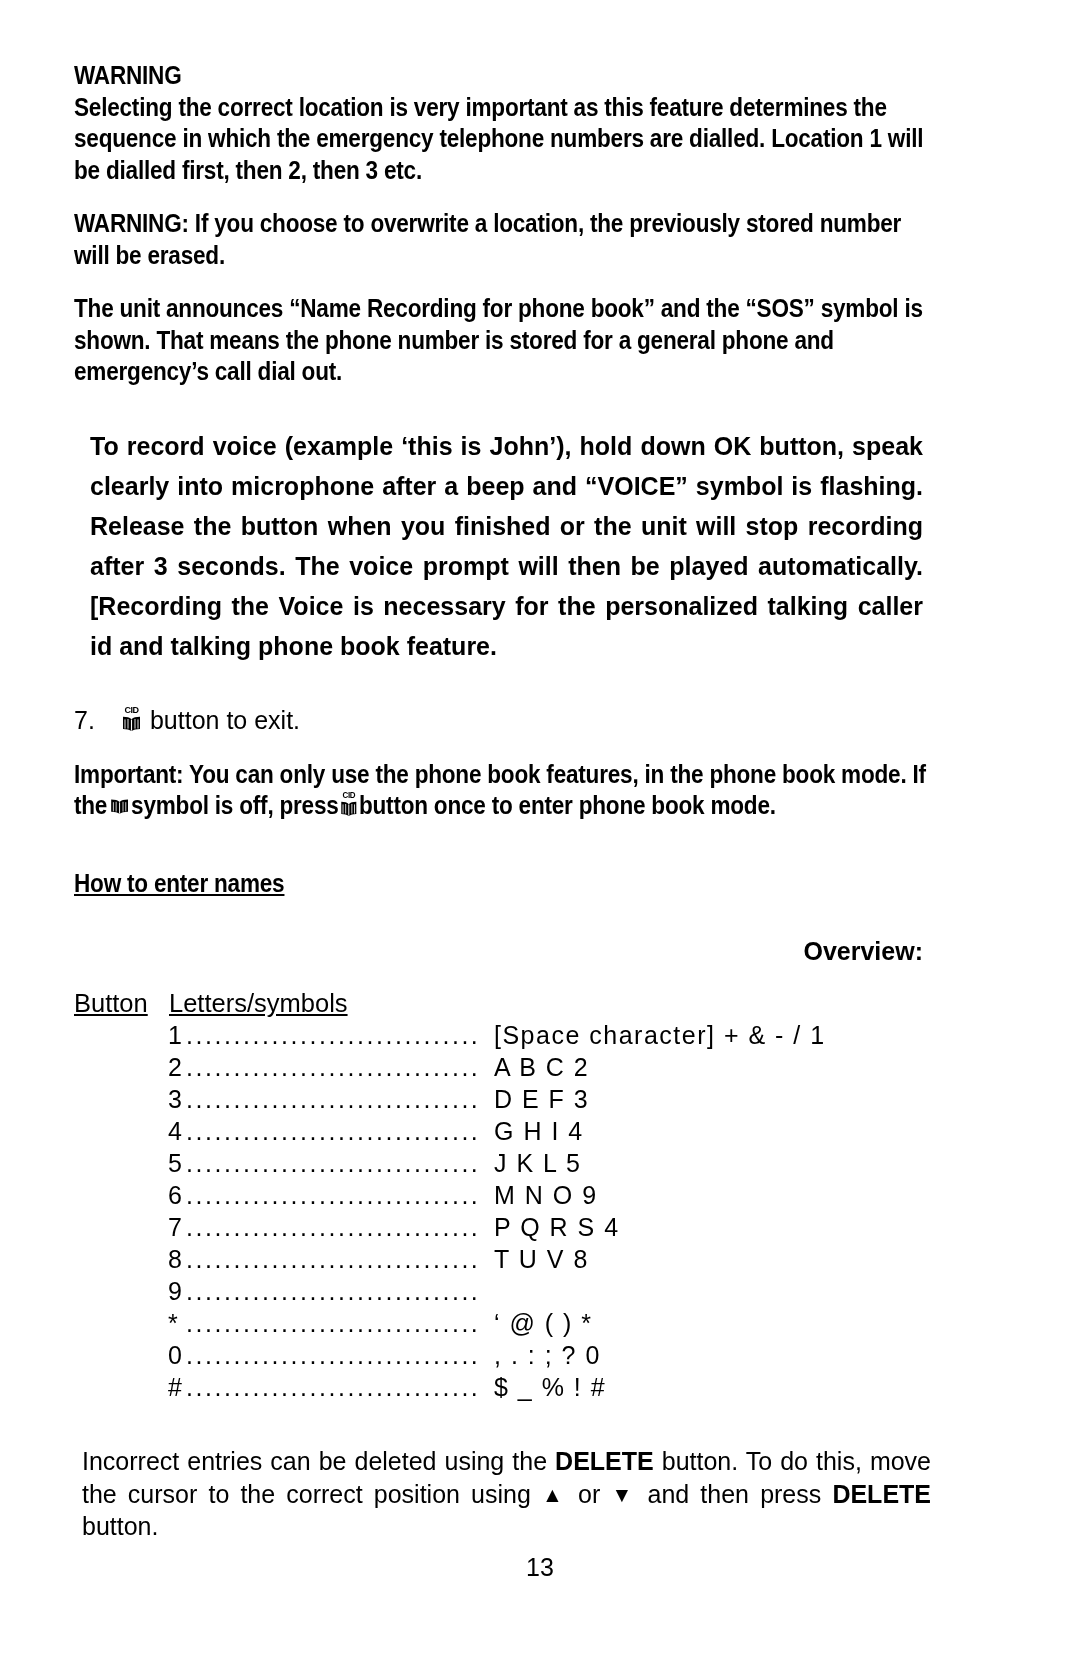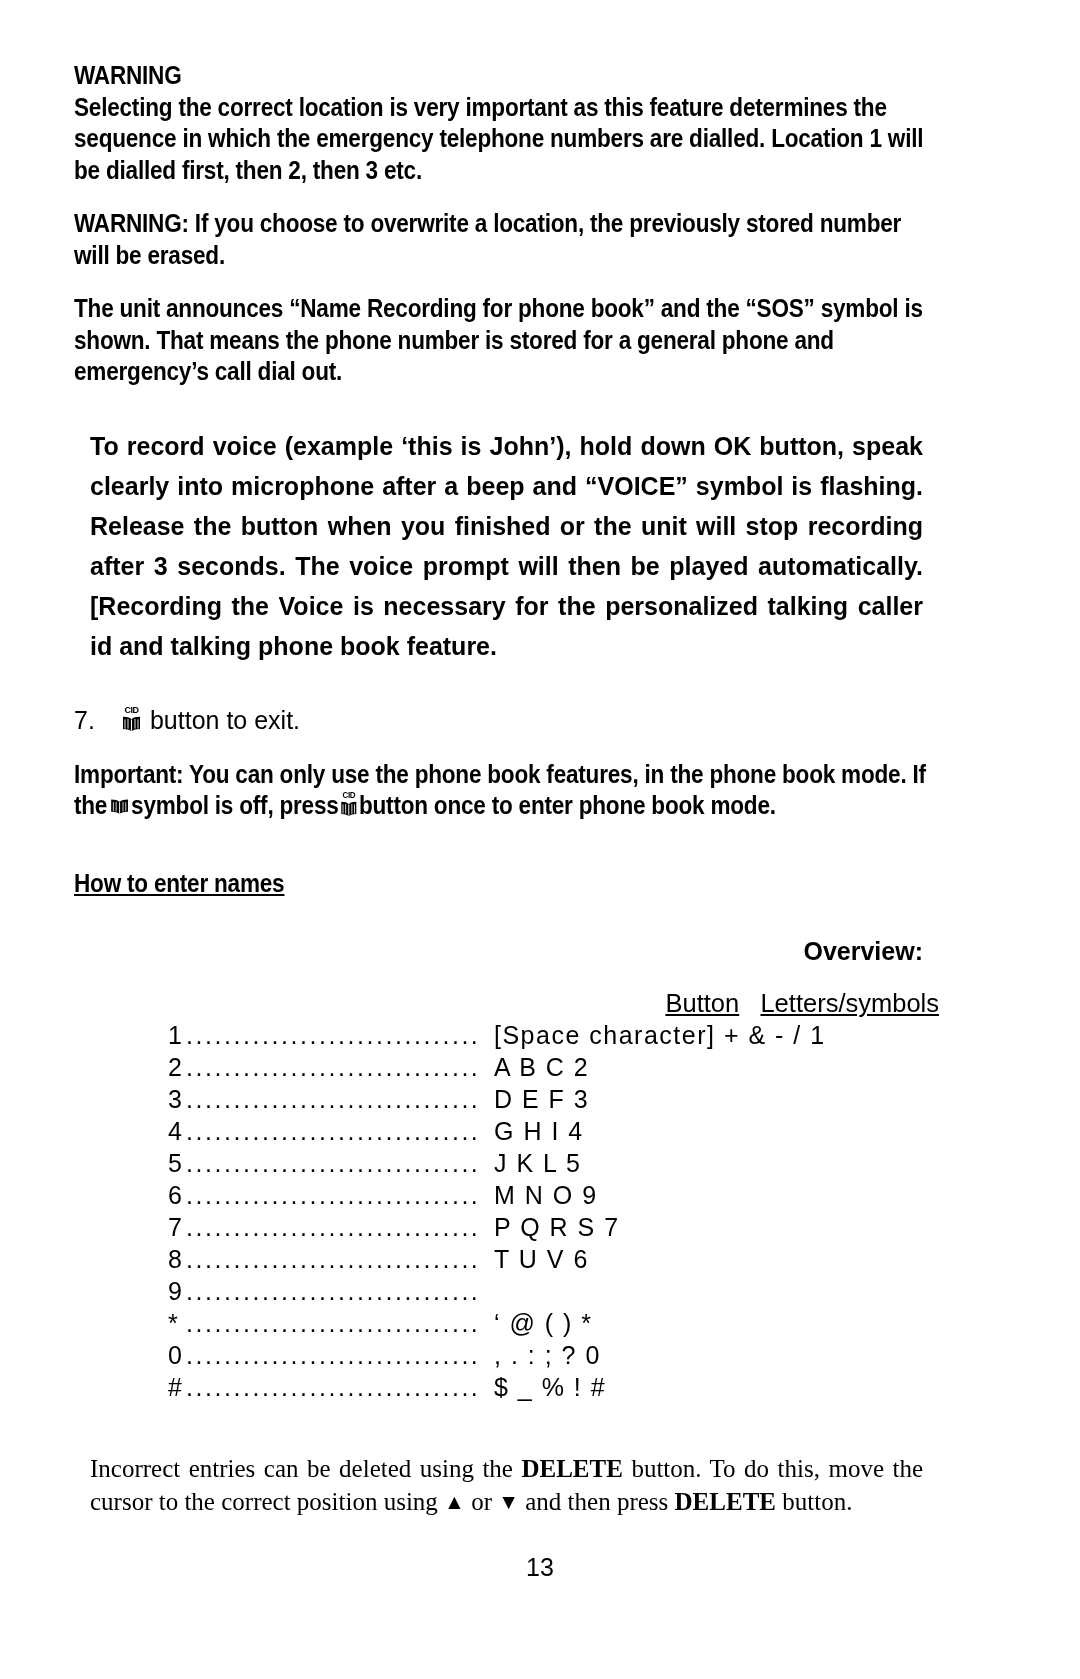--- a/index.html
+++ b/index.html
@@ -60,25 +60,25 @@
   .wb {
     font-family: "Liberation Sans", sans-serif;
     font-weight: 700;
     font-size: 25px;
     line-height: 40px;
     margin: 16px;
     text-align: justify;
     text-justify: inter-word;
   }
   .wr {
-    font-family: Liberation Serif, serif;
+    font-family: Liberation Sans, sans-serif;
     font-weight: 400;
     font-size: 25px;
     line-height: 32.5px;
-    margin: 16px;
+    margin: 8px;
     text-align: justify;
     text-justify: inter-word;
   }
 
   .gap-sm { height: 16px; }
   .gap-md { height: 22px; }
   .gap-lg { height: 34px; }
   .gap-xl { height: 46px; }
 
   .underline { text-decoration: underline; text-underline-offset: 2px; }
@@ -170,21 +170,20 @@
   .ov-val {
     flex: 1 1 auto;
     padding-left: 18px;
     letter-spacing: 1.5px;
   }
 
   .hdr-row {
     font-family: "Liberation Sans Narrow", "Liberation Sans", sans-serif;
     font-size: 25.5px;
     line-height: 32px;
-    text-align: right;
   }
   .hdr-row span { text-decoration: underline; text-underline-offset: 2px; }
 
   .page-number {
     position: absolute;
     left: 0;
     right: 0;
     top: 1553px;
     text-align: center;
     font-family: "Liberation Sans", sans-serif;
@@ -292,26 +291,26 @@
       <span class="ov-val">J K L 5</span>
     </div>
     <div class="ov-row">
       <span class="ov-key">6</span>
       <span class="ov-dots">...................................................................</span>
       <span class="ov-val">M N O 9</span>
     </div>
     <div class="ov-row">
       <span class="ov-key">7</span>
       <span class="ov-dots">...................................................................</span>
-      <span class="ov-val">P Q R S 7</span>
+      <span class="ov-val">P Q R S 4</span>
     </div>
     <div class="ov-row">
       <span class="ov-key">8</span>
       <span class="ov-dots">...................................................................</span>
-      <span class="ov-val">T U V 6</span>
+      <span class="ov-val">T U V 8</span>
     </div>
     <div class="ov-row">
       <span class="ov-key">9</span>
       <span class="ov-dots">...................................................................</span>
     </div>
     <div class="ov-row">
       <span class="ov-key">*</span>
       <span class="ov-dots">...................................................................</span>
       <span class="ov-val">‘ @ ( ) *</span>
     </div>

